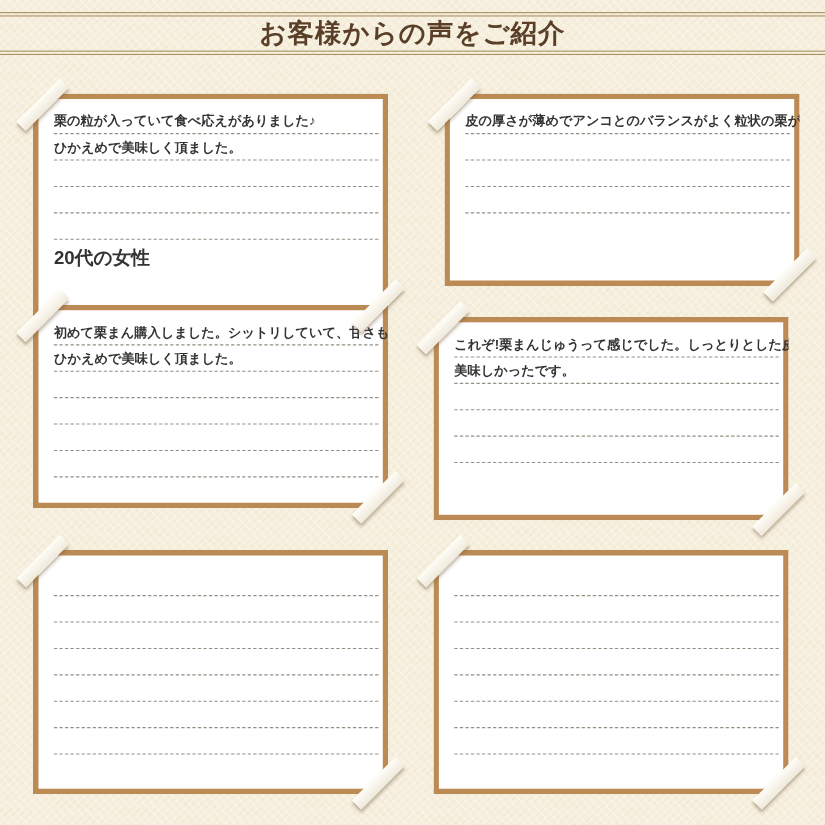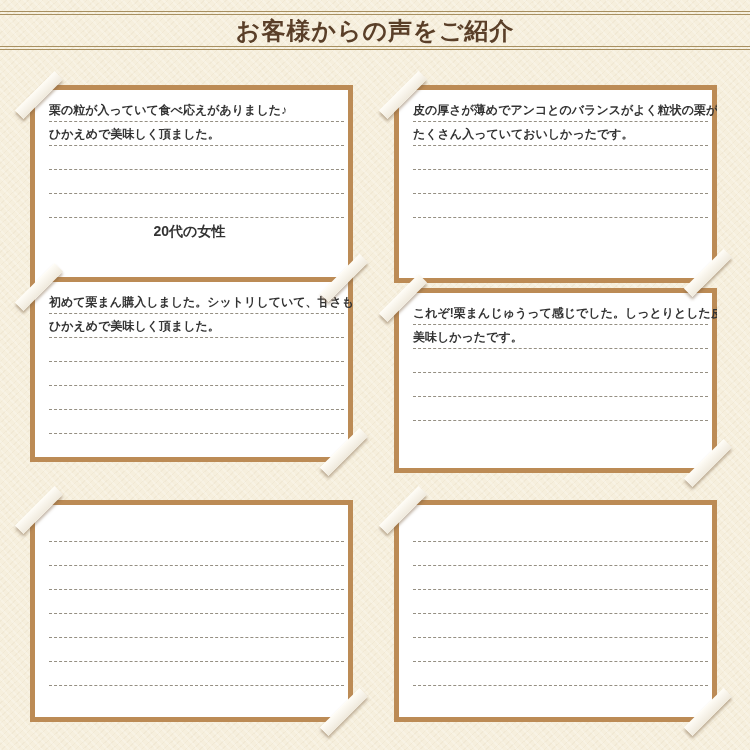--- a/index.html
+++ b/index.html
@@ -29,21 +29,21 @@
     line-height:31px;
     font-weight:bold;
     letter-spacing:1px;
     color:var(--title_text, #5a3f28);
   }
 
   
   .cards { position:absolute; inset:0; z-index:1; }
   .card { position:absolute; width:323px; }
   .card:nth-child(1){ left:30px;  top:85px;  height:203px; }
-  .card:nth-child(2){ left:394px; top:85px;  height:198px; }
+  .card:nth-child(2){ left:404px; top:85px;  height:175px; }
   .card:nth-child(3){ left:30px;  top:277px; height:185px; }
   .card:nth-child(4){ left:394px; top:288px; height:185px; }
   .card:nth-child(5){ left:30px;  top:500px; height:222px; }
   .card:nth-child(6){ left:394px; top:500px; height:222px; }
 
   .paper {
     position:absolute; inset:0;
     background:#ffffff;
     border:5px solid var(--accent, #bc8b55);
     box-sizing:border-box;
@@ -58,24 +58,24 @@
     border-bottom:1px dashed var(--ruled_line, #958f83);
     font-size:12px;
     font-weight:600;
     letter-spacing:0;
     color:var(--body_text, #333333);
     white-space:nowrap;
     overflow:visible;
   }
   .attribution {
     margin-top:5px;
-    font-size:14px;
+    font-size:17px;
     font-weight:600;
     color:var(--body_text, #333333);
-    text-align:center;
+    text-align:left;
     padding-right:14px;
   }
 
   
   .fold {
     position:absolute;
     width:56px; height:12px;
     background:linear-gradient(180deg, #fffdf7, #efe9dc);
     transform:rotate(-45deg);
     box-shadow:-2px 2px 3px rgba(120,92,60,.45);
@@ -104,21 +104,20 @@
           </div>
     </div>
     <span class="fold tl"></span>
     <span class="fold br"></span>
   </section>
 
   <section class="card">
     <div class="paper">
       <div class="card-body">
             <div class="line">皮の厚さが薄めでアンコとのバランスがよく粒状の栗が</div>
-            <div class="line">たくさん入っていておいしかったです。</div>
             <div class="line"></div>
             <div class="line"></div>
             <div class="line"></div>
           </div>
     </div>
     <span class="fold tl"></span>
     <span class="fold br"></span>
   </section>
 
   <section class="card">

